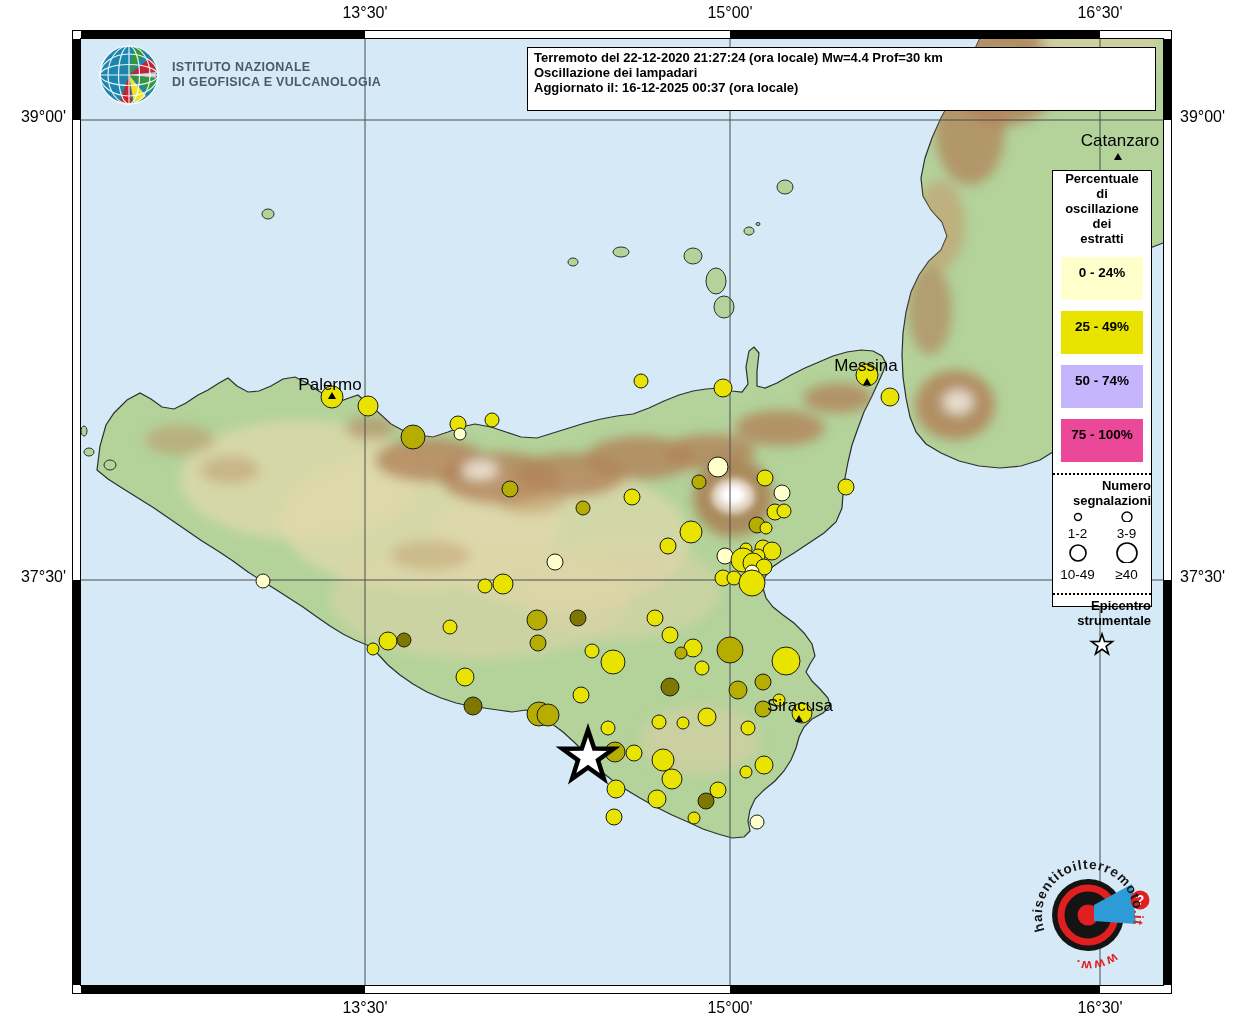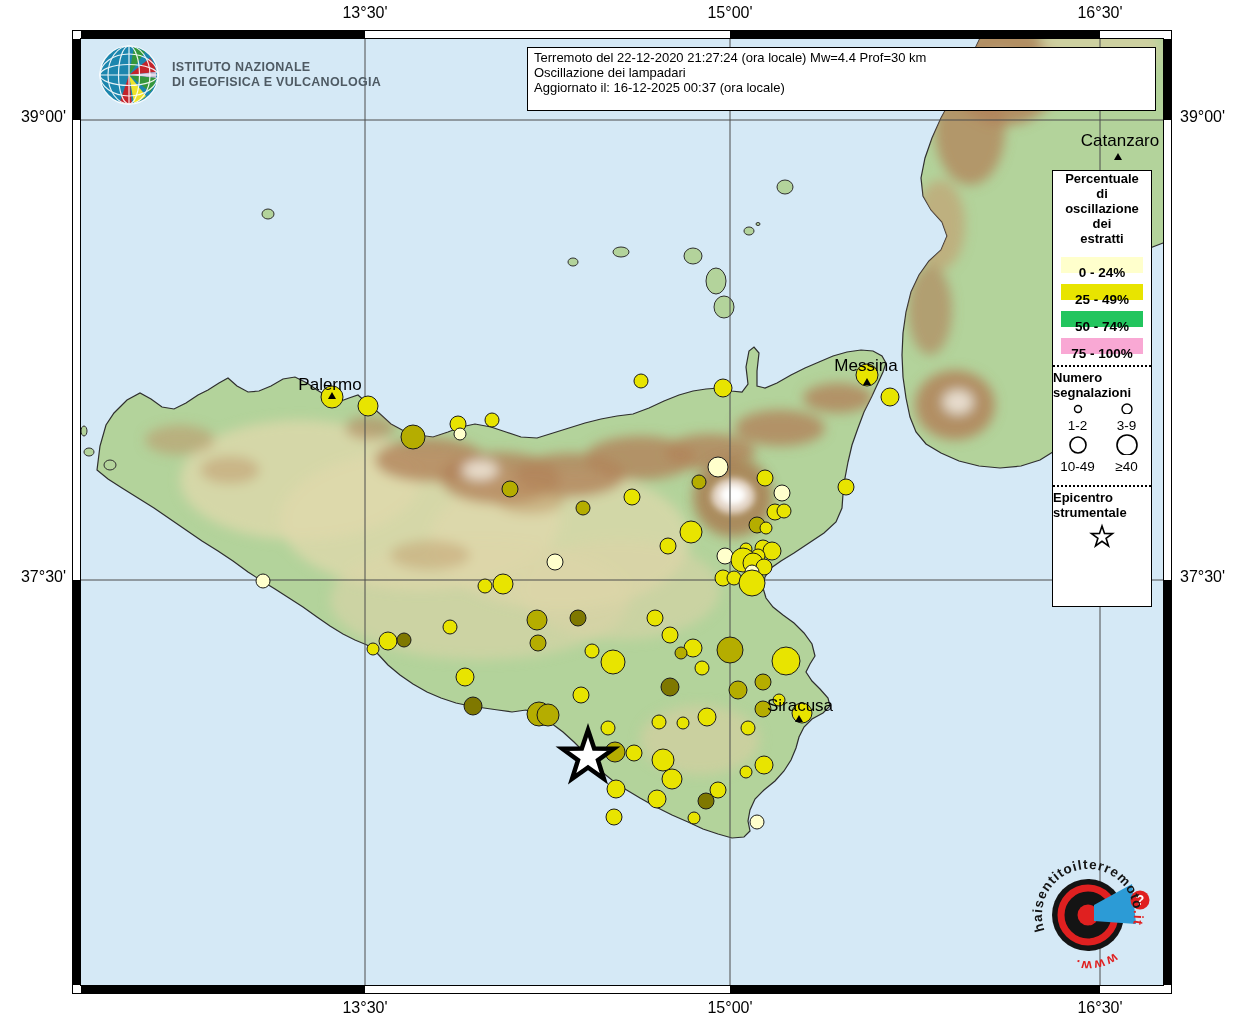--- a/index.html
+++ b/index.html
@@ -10,32 +10,32 @@
   .frame-inner{position:absolute;left:80px;top:38px;width:1084px;height:948px;border:1px solid #000;box-sizing:border-box;}
   .band{position:absolute;background:#000;}
   
   .tick{position:absolute;font-size:16px;color:#000;}
   .tick.topline{top:4px;width:120px;text-align:center;}
   .tick.bottomline{top:999px;width:120px;text-align:center;}
   .tick.leftline{left:0px;width:66px;text-align:right;}
   .tick.rightline{left:1180px;width:74px;text-align:left;}
   
   .titlebox{position:absolute;left:527px;top:47px;width:629px;height:64px;background:#fff;border:1px solid #000;
-            box-sizing:border-box;padding:2px 6px;font-size:13px;line-height:15.2px;color:#000;z-index:30;}
+            box-sizing:border-box;padding:2px 6px;font-size:13px;line-height:15.2px;color:#000;z-index:30;font-weight:bold;}
   
   .brand{position:absolute;left:98px;top:44px;z-index:30;display:flex;align-items:center;}
   .brand-text{margin-left:12px;font-weight:bold;font-size:12.5px;line-height:15px;color:#4e5a63;letter-spacing:.3px;}
   
   .legend{position:absolute;left:1052px;top:170px;width:100px;height:437px;background:#fff;border:1.5px solid #000;
           box-sizing:border-box;z-index:30;color:#000;}
   .leg-title{text-align:center;font-weight:bold;font-size:13px;line-height:15px;}
-  .swatch{margin:11px 8px 0;height:16px;line-height:31px;text-align:center;font-weight:bold;font-size:13.5px;}
+  .swatch{margin:11px 8px 0;height:43px;line-height:31px;text-align:center;font-weight:bold;font-size:13.5px;}
   .swatch:first-of-type{margin-top:9px;}
   .leg-sep{border-top:2px dotted #000;margin-top:11px;}
-  .sig-title{text-align:left;font-weight:bold;font-size:13px;line-height:15px;margin-top:3px;}
+  .sig-title{text-align:right;font-weight:bold;font-size:13px;line-height:15px;margin-top:3px;}
   .sig-grid{display:grid;grid-template-columns:1fr 1fr;text-align:center;}
   .sig-label{font-size:13.5px;line-height:15px;}
   .epi-star{display:block;margin:2px auto 0;}
   
   .kmlabel{position:absolute;left:178px;top:882px;width:140px;text-align:center;font-size:27px;color:#000;}
   .scalebar{position:absolute;left:178px;top:930px;width:140px;height:9px;border:1px solid #000;box-sizing:content-box;display:flex;}
   .scalebar div{flex:1;}
   .sb-tick{position:absolute;top:930px;width:2px;height:18px;background:#000;}
   .sb-num{position:absolute;top:948px;font-size:23px;color:#000;text-align:center;}
   .seg-b{background:#000;} .seg-w{background:#fff;}
@@ -316,22 +316,22 @@
   <div class="legend">
     <div class="leg-title">
       <div>Percentuale</div>
       <div>di</div>
       <div>oscillazione</div>
       <div>dei</div>
       <div>estratti</div>
     </div>
     <div class="swatch" style="background: rgb(255, 255, 204);">0 - 24%</div>
     <div class="swatch" style="background: rgb(232, 228, 0);">25 - 49%</div>
-    <div class="swatch" style="background: #22c55e;">50 - 74%</div>
-    <div class="swatch" style="background: #f9a8d4;">75 - 100%</div>
+    <div class="swatch" style="background: #c4b5fd;">50 - 74%</div>
+    <div class="swatch" style="background: #ec4899;">75 - 100%</div>
     <div class="leg-sep"></div>
     <div class="sig-title">
       <div>Numero</div>
       <div>segnalazioni</div>
     </div>
     <div class="sig-grid">
       <div>
         <svg width="30" height="12">
             <circle cx="15" cy="7" r="3.5" fill="#fff" stroke="#000" stroke-width="1.4"></circle>
           </svg>

